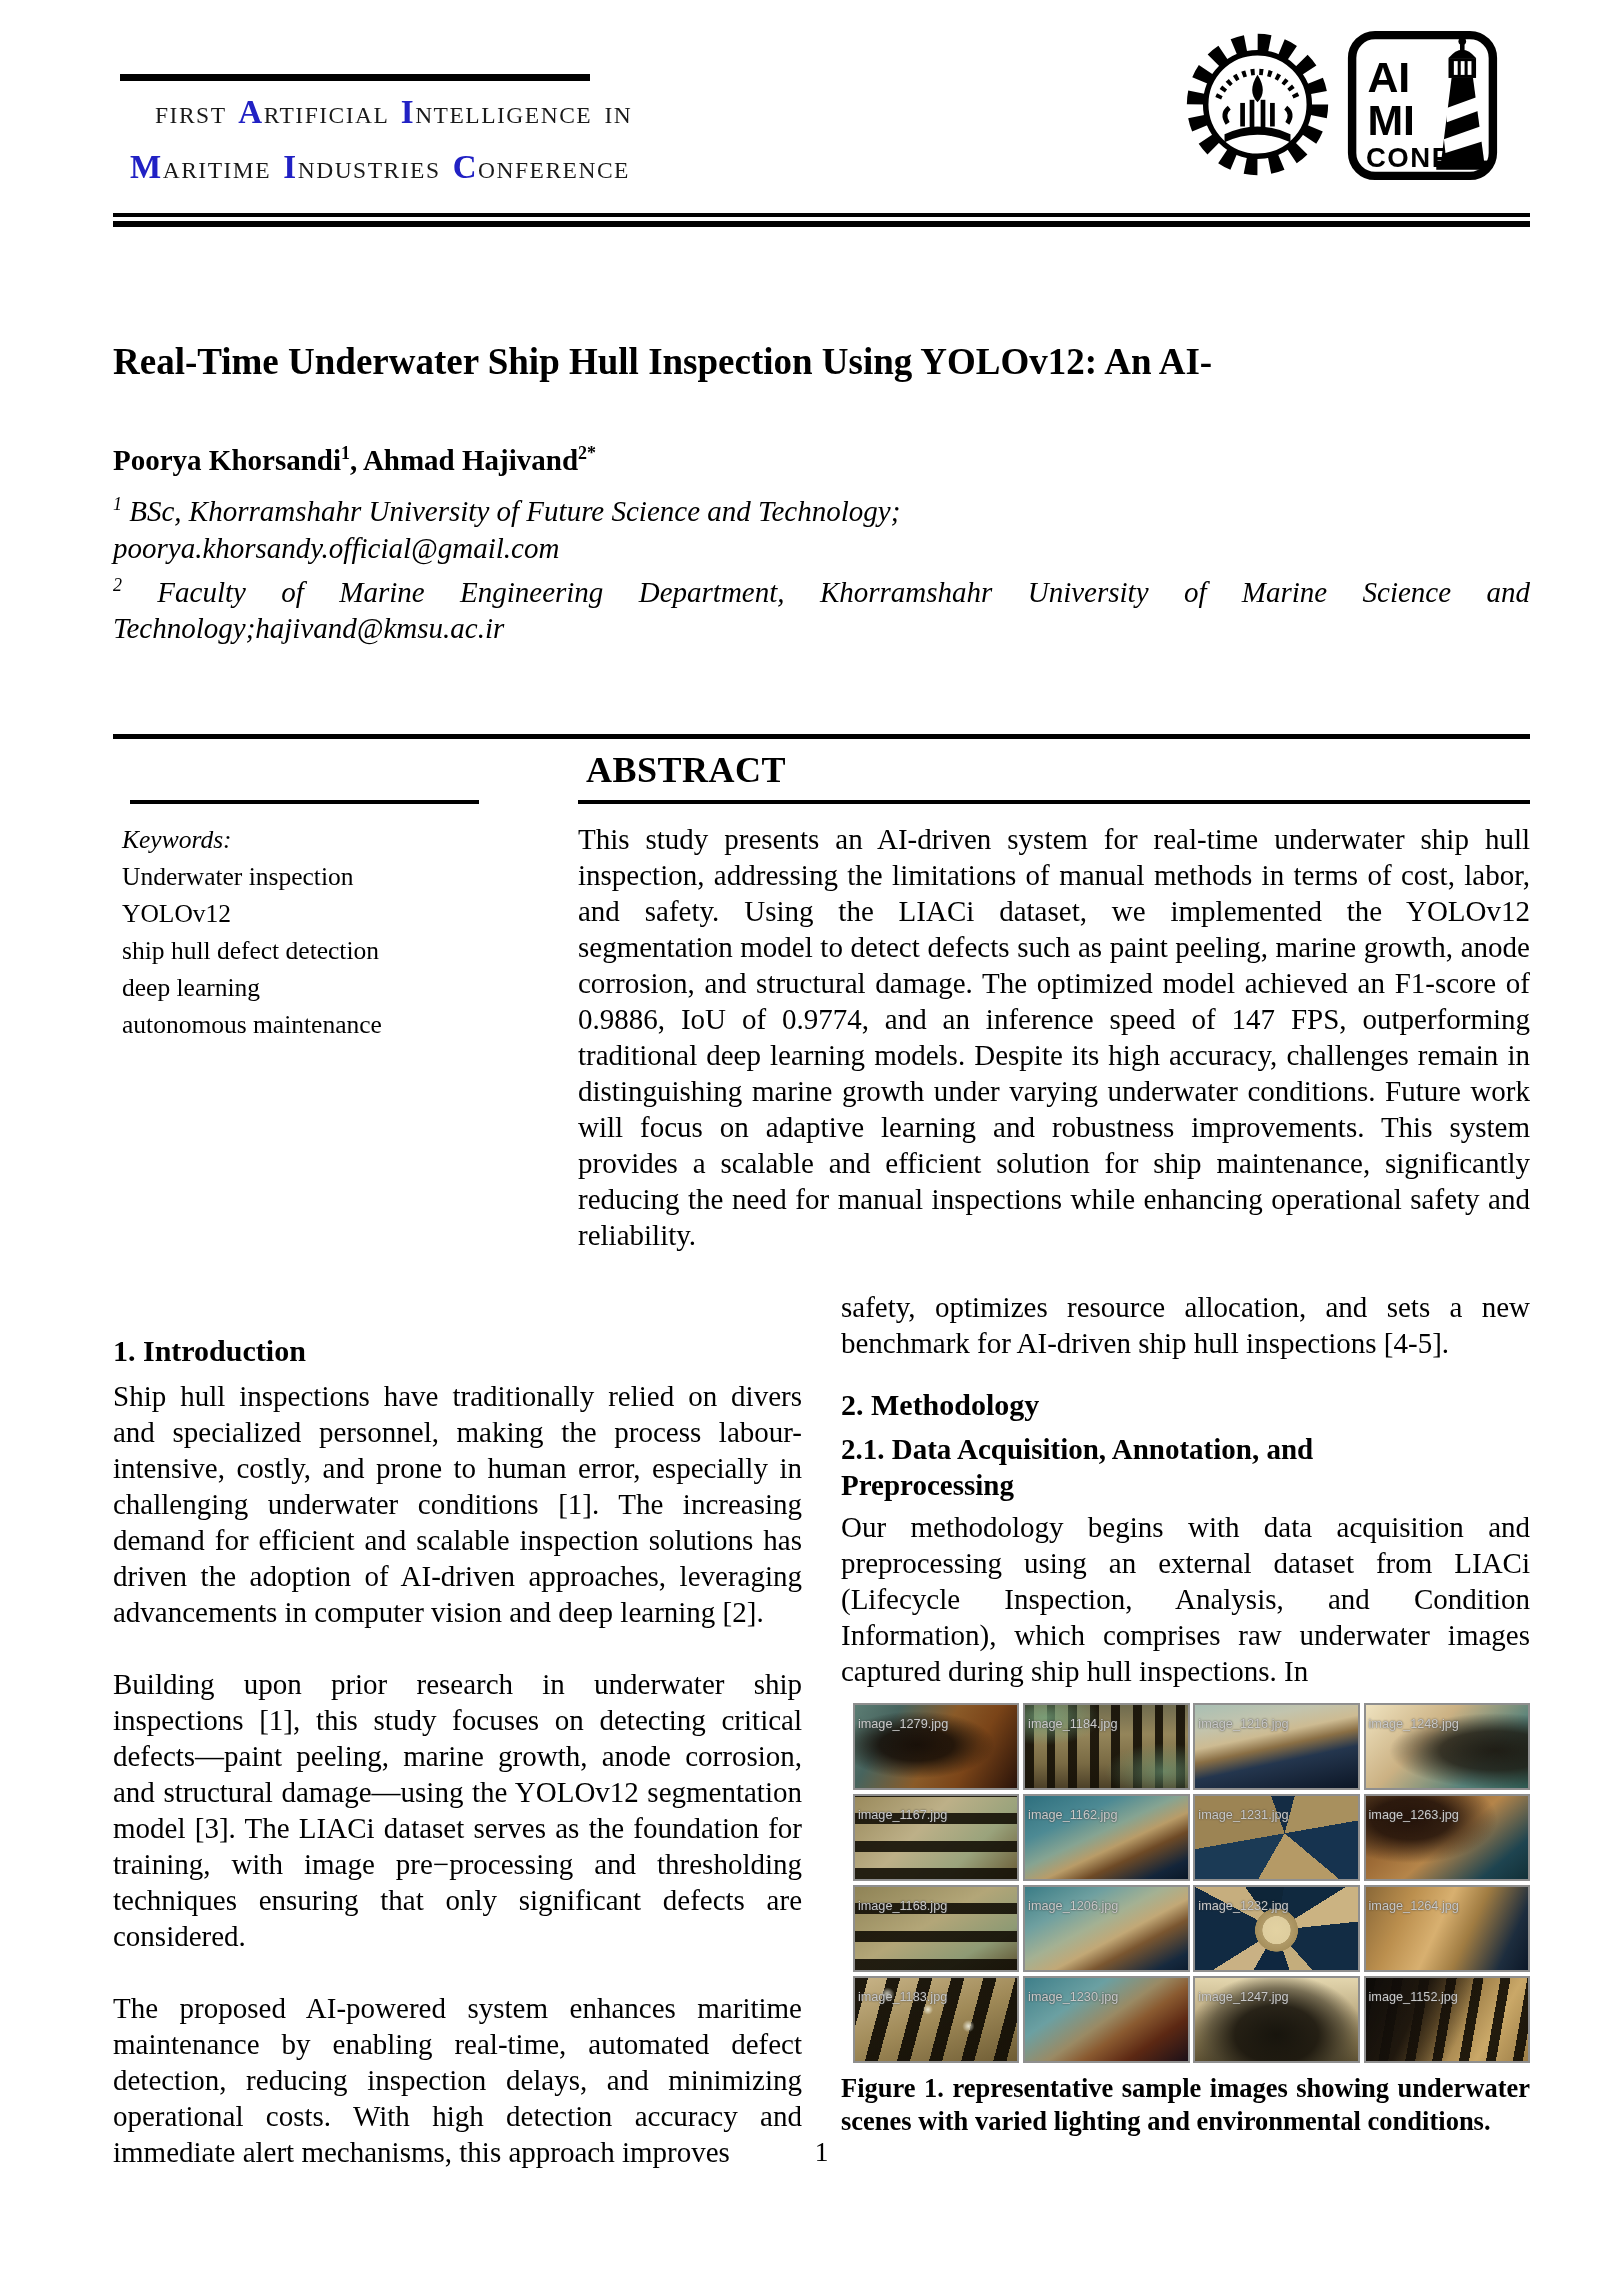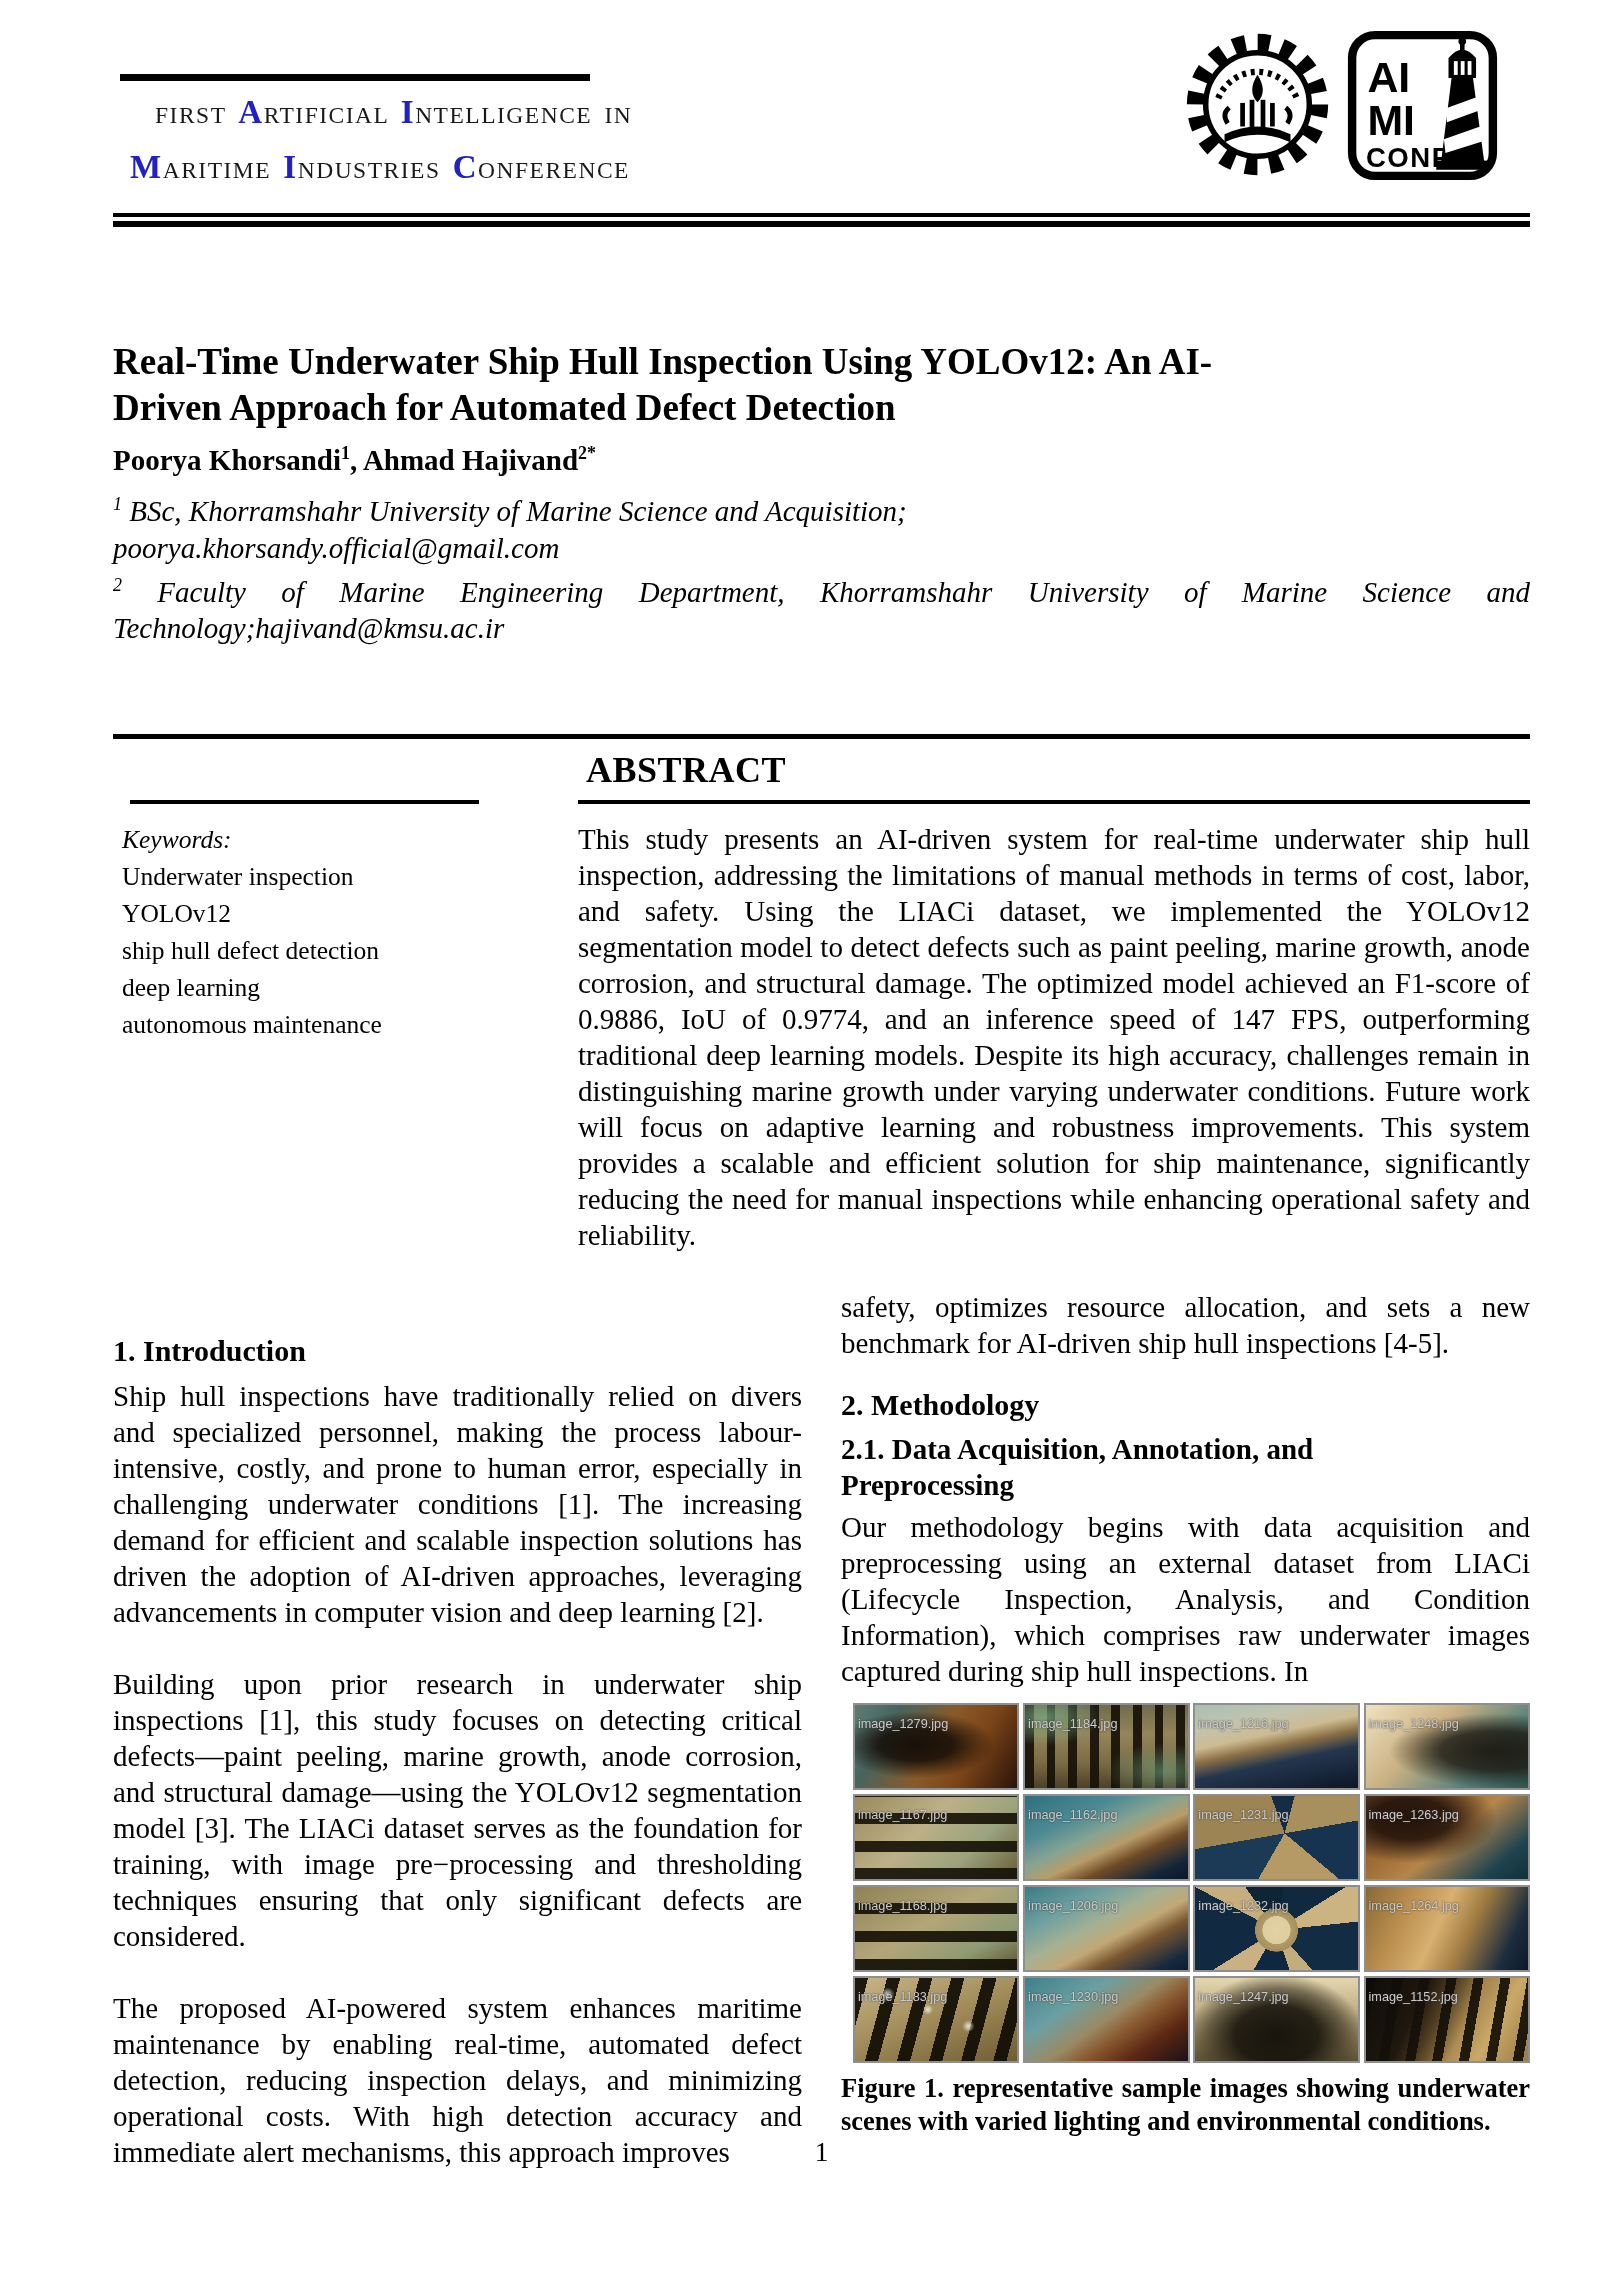--- a/index.html
+++ b/index.html
@@ -95,26 +95,25 @@
       <polygon points="128,144 179,126 181,146 130,162" fill="#fff"></polygon>
       <rect x="118" y="172" width="70" height="12" fill="#000"></rect>
     </g>
   </svg>
 
   <div class="dr1"></div>
   <div class="dr2"></div>
 
   <div class="title">
     <div>Real-Time Underwater Ship Hull Inspection Using YOLOv12: An AI-</div>
-    <div>Driven Approach for Automated Defect Detection</div>
   </div>
   <div class="authors"><span>Poorya Khorsandi</span><sup>1</sup><span>, </span><span>Ahmad Hajivand</span><sup>2*</sup></div>
 
   <div class="affils">
-    <div class="affil"><sup>1</sup><span> BSc, Khorramshahr University of Marine Science and Acquisition;</span></div>
+    <div class="affil"><sup>1</sup><span> BSc, Khorramshahr University of Future Science and Technology;</span></div>
     <div class="affil"><span>poorya.khorsandy.official@gmail.com</span></div>
     <div class="affil stretch"><sup>2</sup><span> Faculty of Marine Engineering Department, Khorramshahr University of Marine Science and</span></div>
     <div class="affil"><span>Technology;hajivand@kmsu.ac.ir</span></div>
   </div>
 
   <div class="abs-rule-full"></div>
   <div class="abs-head">ABSTRACT</div>
   <div class="kw-rule"></div>
   <div class="abs-rule2"></div>
 

